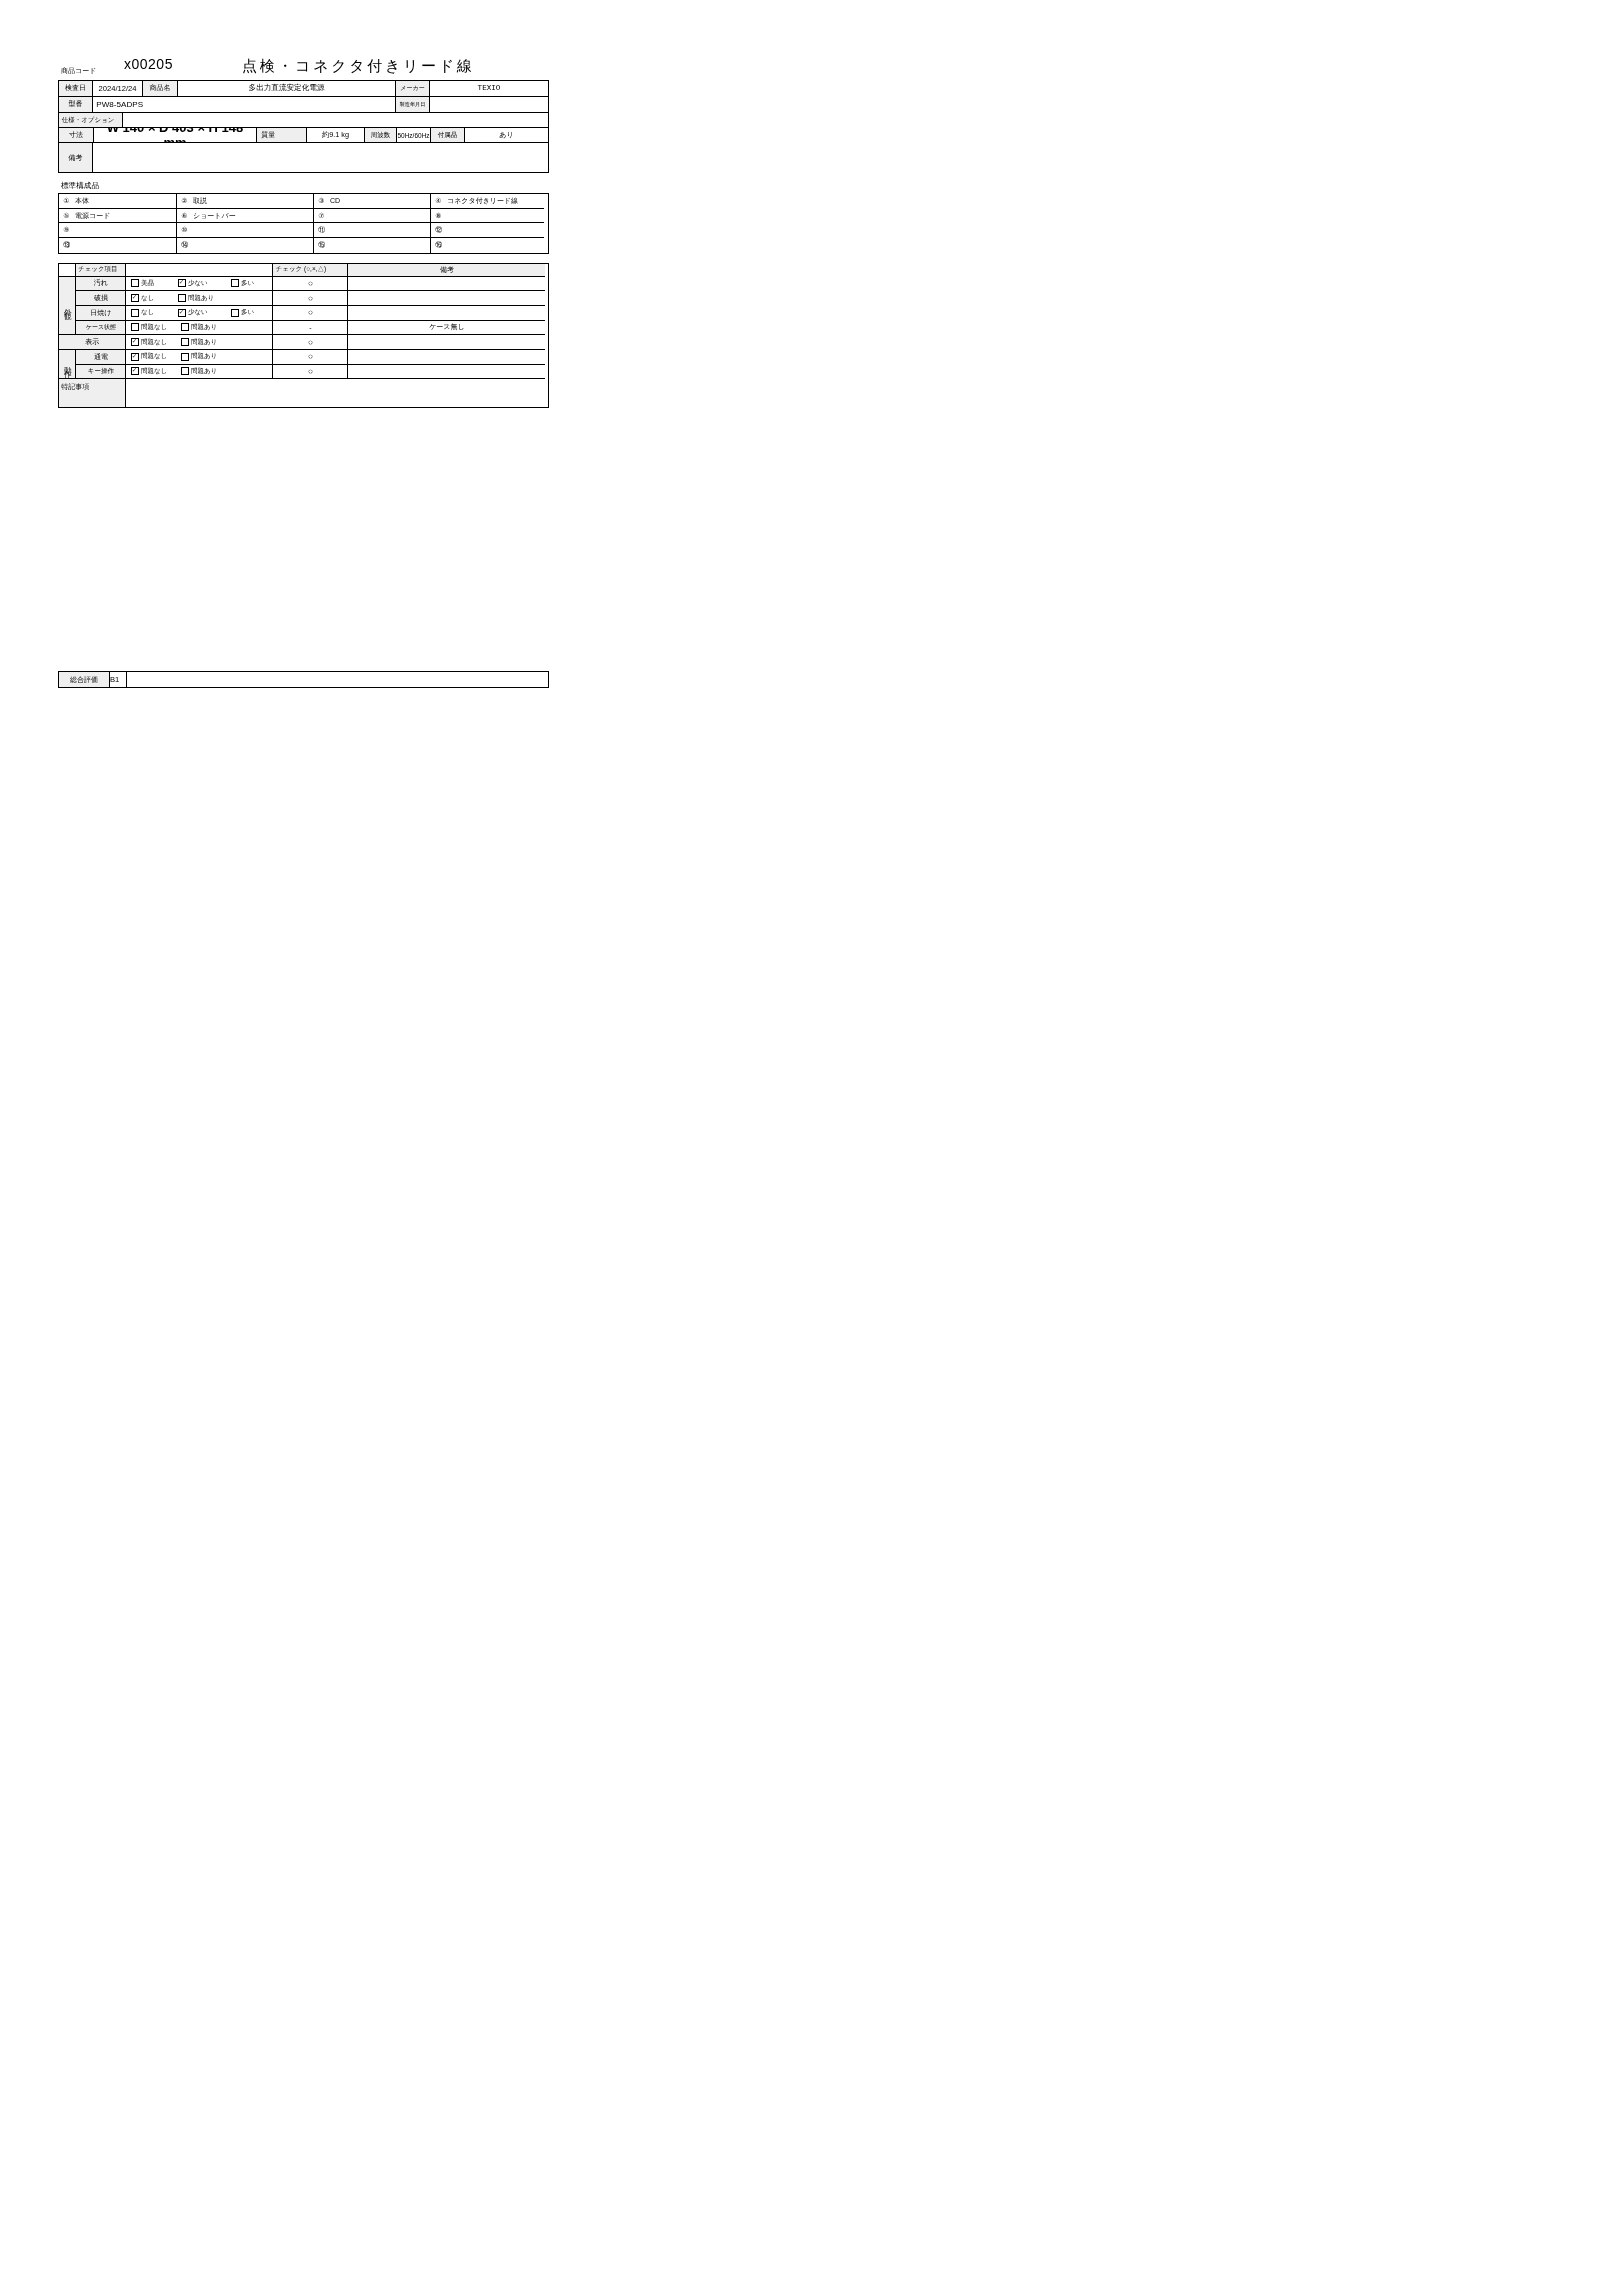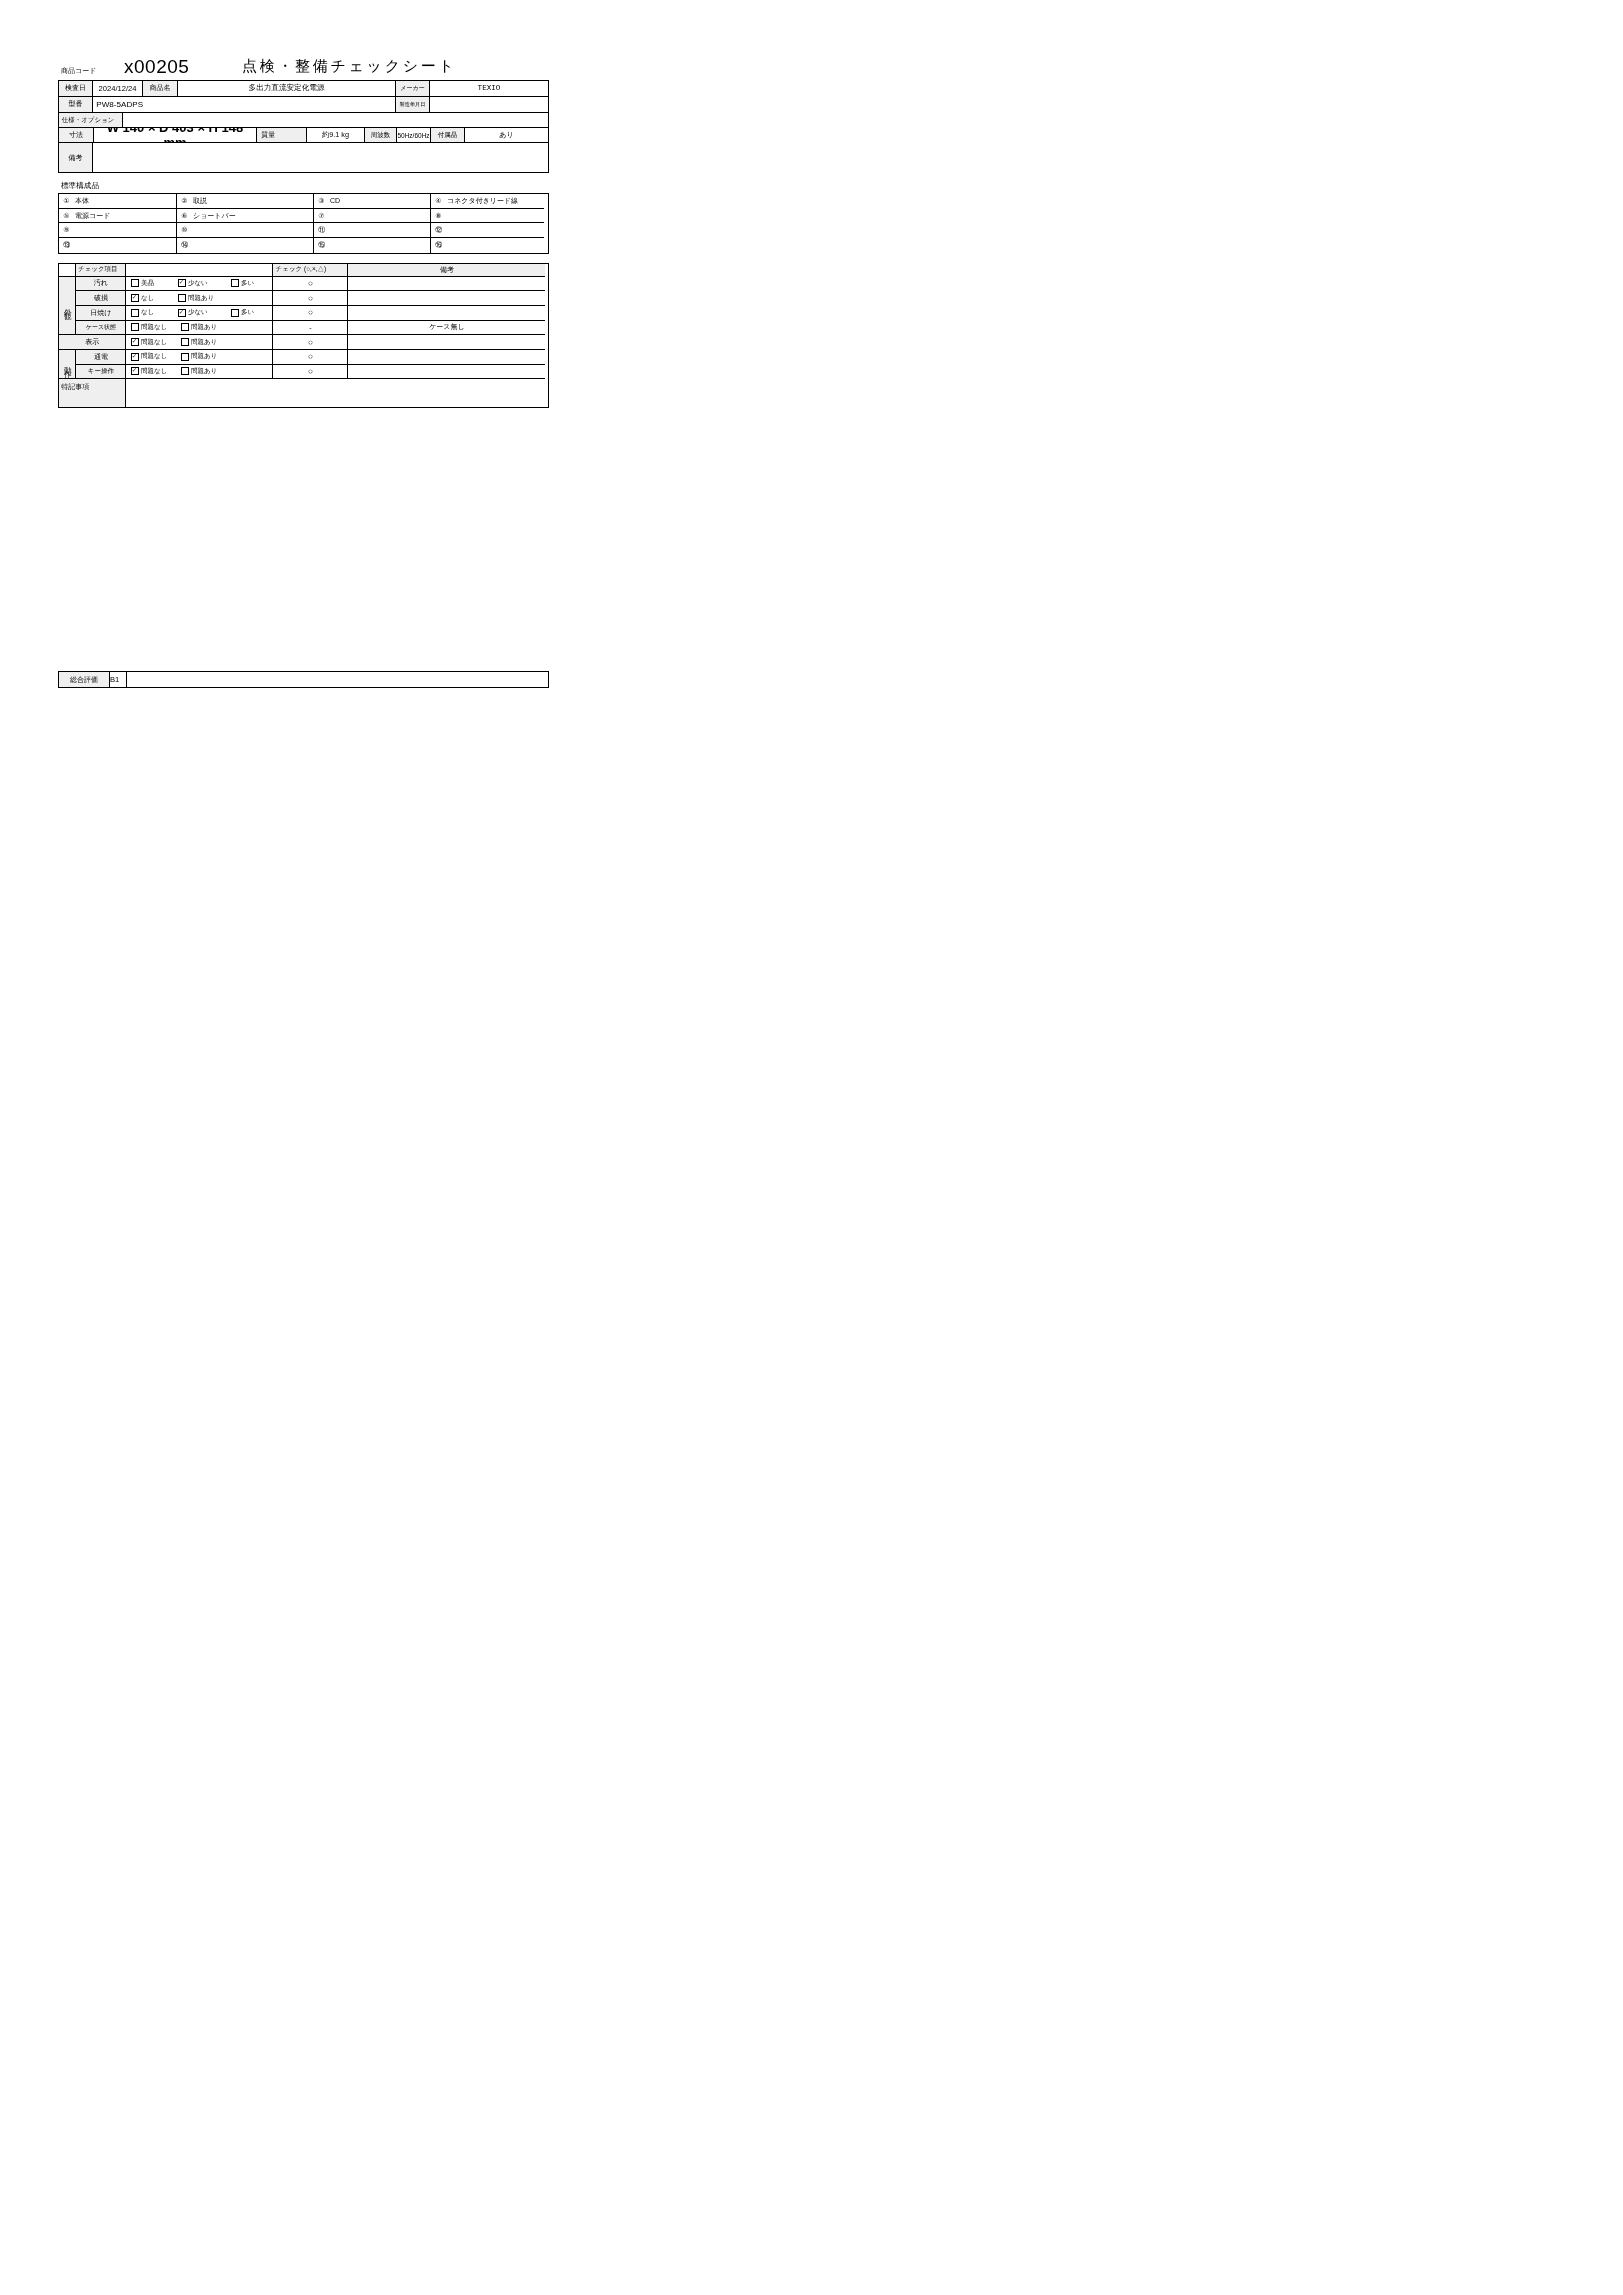--- a/index.html
+++ b/index.html
@@ -6,21 +6,21 @@
   .page {
     position:relative; width:595px; height:841px; background:#ffffff;
     font-family:"Liberation Sans", sans-serif; color:#000; overflow:hidden;
   }
   .abs { position:absolute; }
   .gray { background:#efefef; }
   .center { justify-content:center; text-align:center; }
 
   
   .code-label { left:61px; top:66px; font-size:7px; }
-  .code-value { left:124px; top:56px; font-size:19px; letter-spacing:0.5px; }
+  .code-value { left:124px; top:56px; font-size:14px; letter-spacing:0.5px; }
   .sheet-title { left:242px; top:57px; font-size:15px; letter-spacing:2.7px; font-weight:500; }
 
   
   .header-table { left:58px; top:80px; width:489px; border:1.6px solid #000; }
   .htr { display:flex; border-bottom:1.1px solid #000; }
   .htr:last-child { border-bottom:none; }
   .hcell { border-right:1.1px solid #000; display:flex; align-items:center; box-sizing:border-box; font-size:7px; overflow:hidden; }
   .hcell.last { border-right:none; flex:1;font-family:Liberation Mono, monospace; }
 
   
@@ -57,21 +57,21 @@
   .overall-bar { left:58px; top:671px; width:489px; height:15px; border:1.6px solid #000; display:flex; box-sizing:content-box; }
   .ocell { border-right:1.1px solid #000; display:flex; align-items:center; box-sizing:border-box; }
 </style>
 </head>
 <body>
 
 <div class="page">
 
   <div class="abs code-label">商品コード</div>
   <div class="abs code-value">x00205</div>
-  <div class="abs sheet-title">点検・整備チェックシート</div>
+  <div class="abs sheet-title">点検・コネクタ付きリード線</div>
 
   <div class="abs header-table">
     <div class="htr" style="height:14.7px;">
       <div class="hcell gray center" style="flex:0 0 34px;">検査日</div>
       <div class="hcell center" style="flex:0 0 50px; font-size:7.6px;">2024/12/24</div>
       <div class="hcell gray center" style="flex:0 0 35px;">商品名</div>
       <div class="hcell center" style="flex:0 0 218px; font-size:7.6px;">多出力直流安定化電源</div>
       <div class="hcell gray center" style="flex:0 0 34px; font-size:6px;">メーカー</div>
       <div class="hcell last center" style="font-size:7.6px;">TEXIO</div>
     </div>

